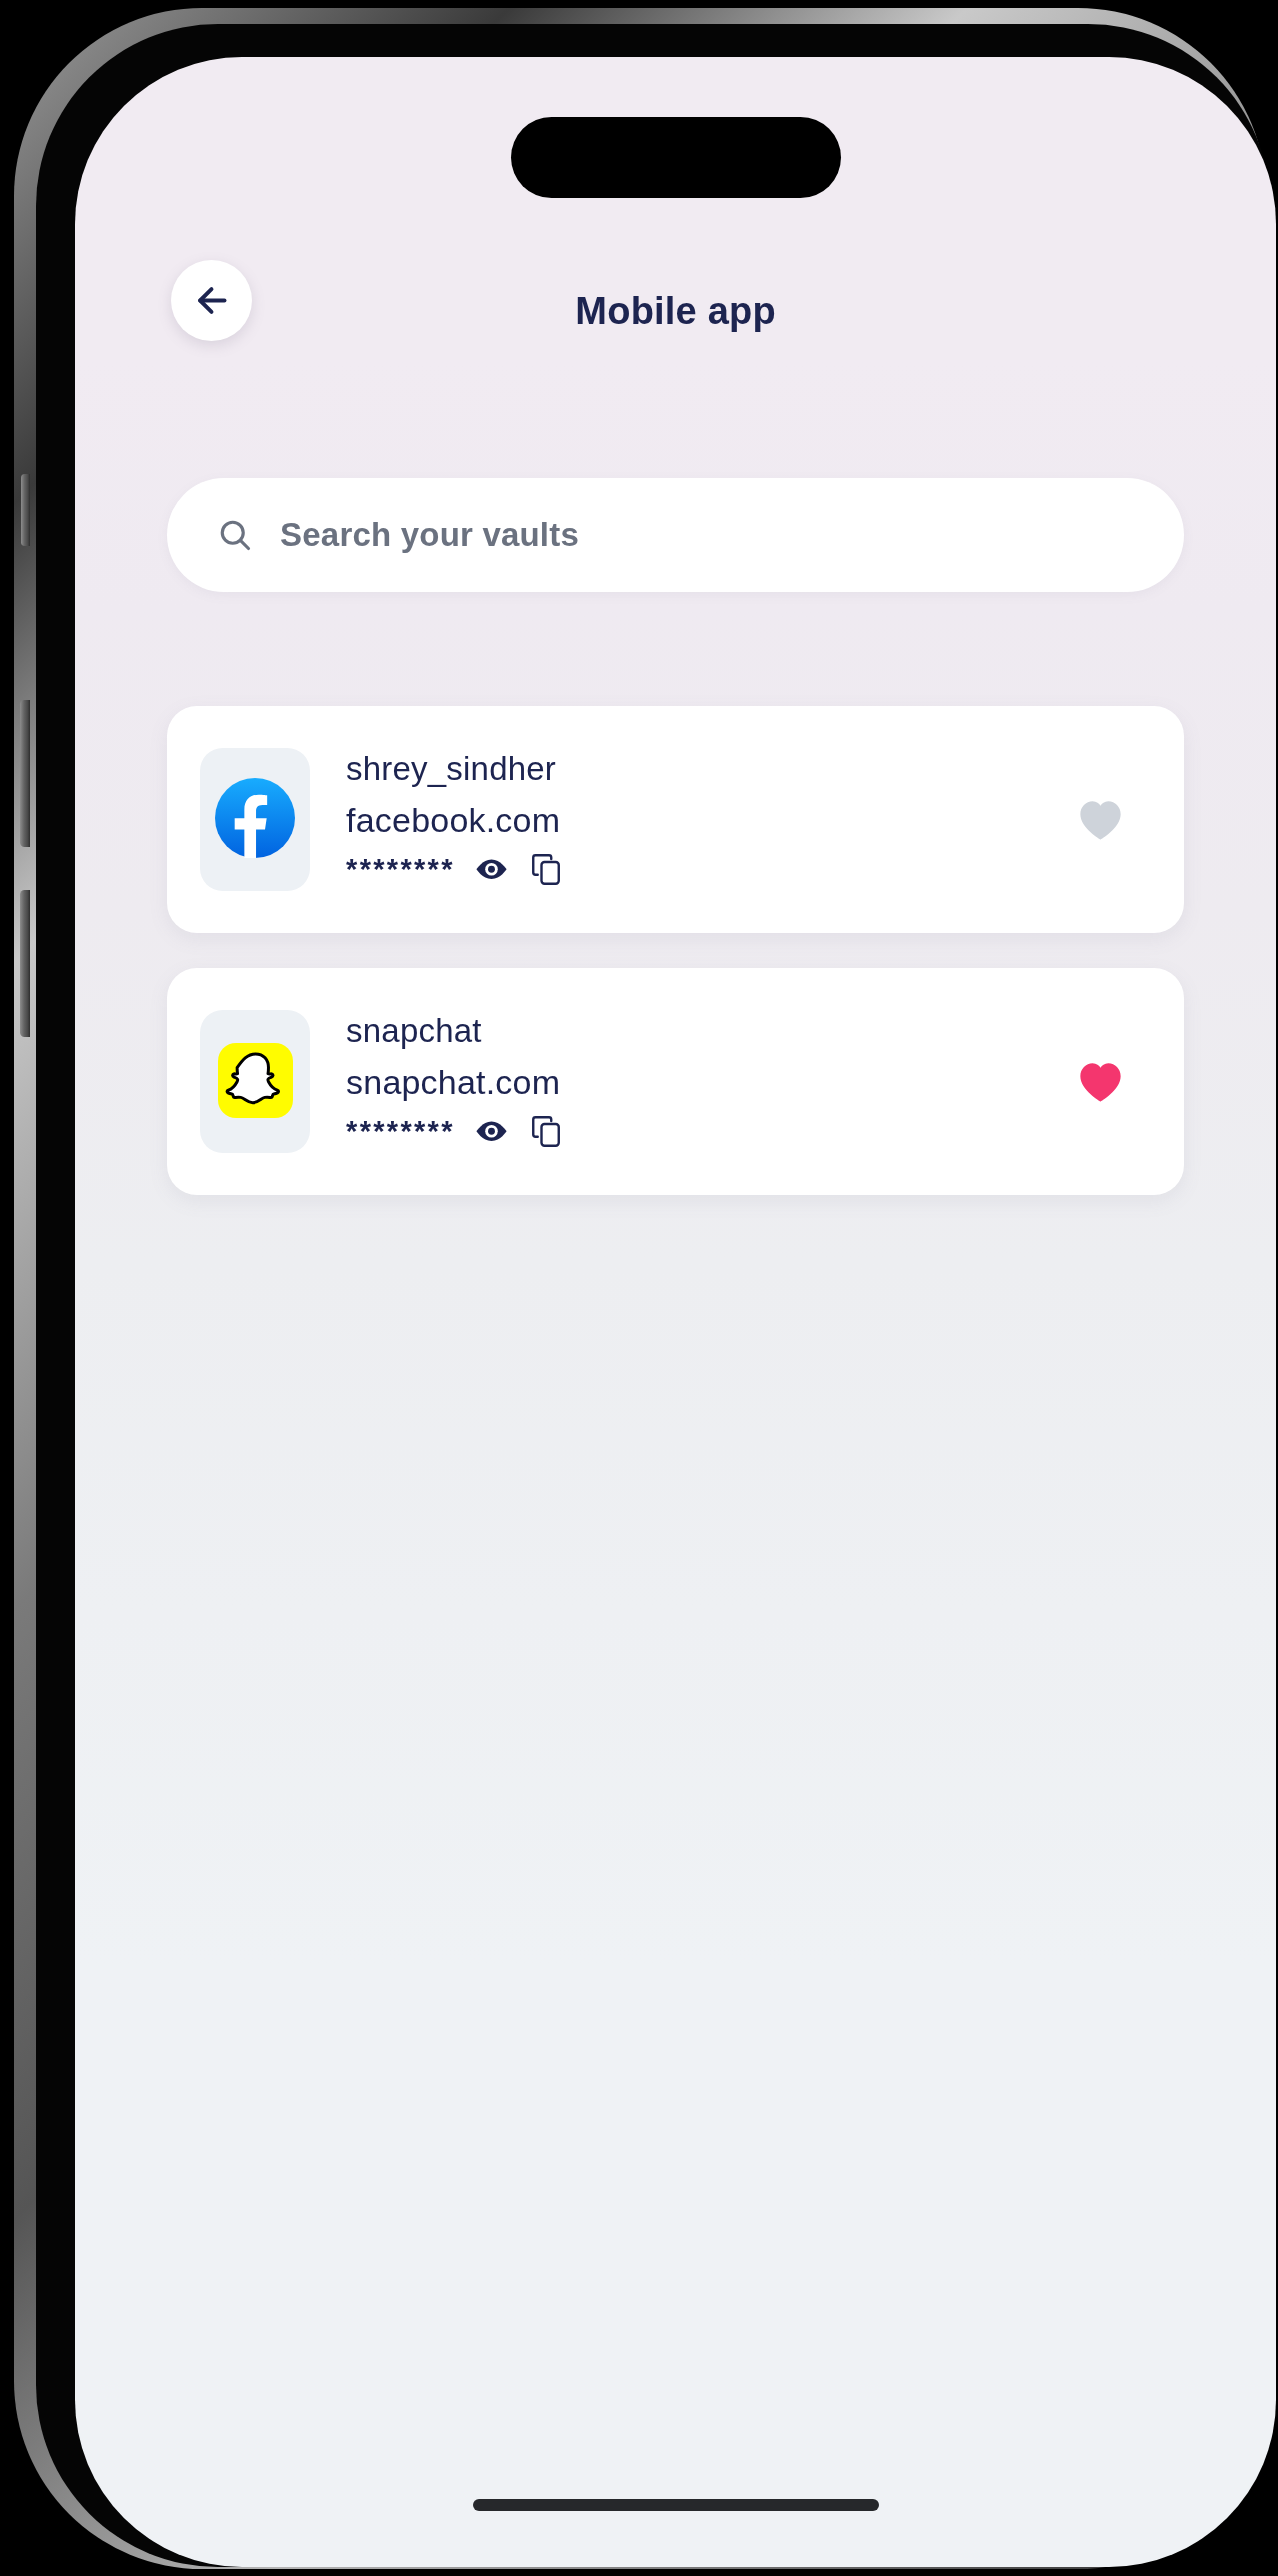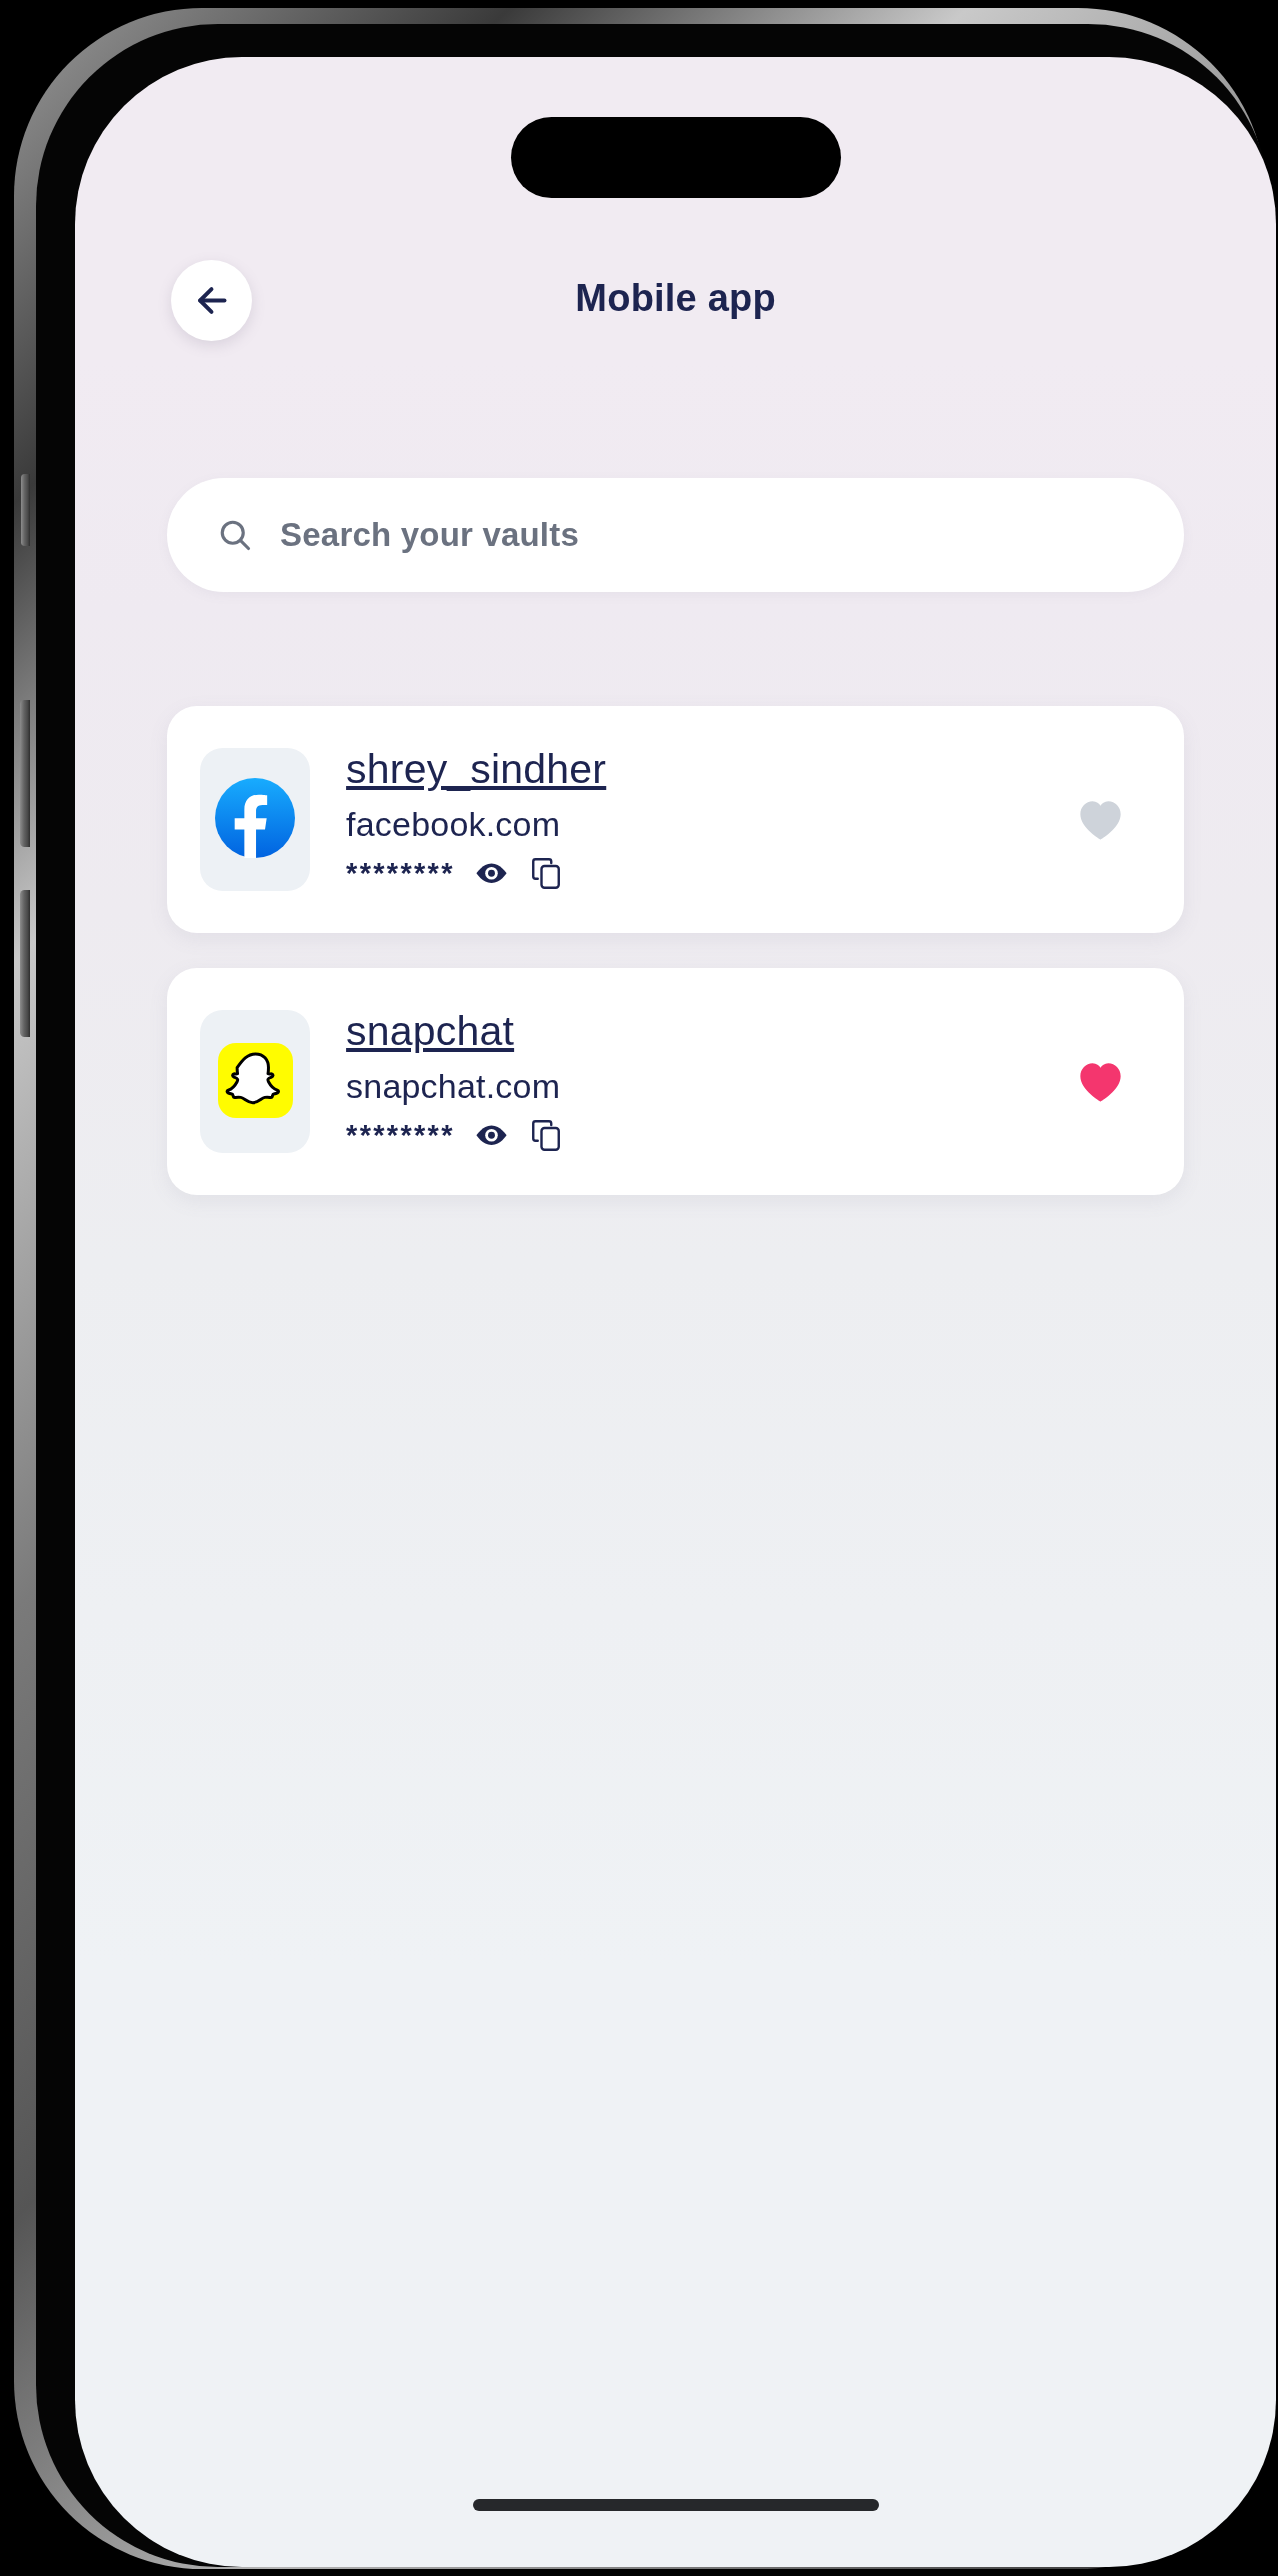--- a/index.html
+++ b/index.html
@@ -108,21 +108,21 @@
     display: flex;
     align-items: center;
     justify-content: center;
     cursor: pointer;
   }
   .back-button svg { width: 39px; height: 39px; display: block; }
 
   .page-title {
     position: absolute;
     left: 0;
-    top: 0;
+    top: 13px;
     width: 1201px;
     height: 98px;
     display: flex;
     align-items: center;
     justify-content: center;
     font-size: 38px;
     font-weight: 700;
     letter-spacing: 0.2px;
     color: #1d2450;
   }
@@ -200,26 +200,25 @@
 
   .vault-body {
     flex: 1 1 auto;
     margin-left: 36px;
     display: flex;
     flex-direction: column;
     justify-content: center;
   }
 
   .vault-username {
-    font-size: 41px;
+    font-size: 33px;
     font-weight: 400;
     color: #1d2450;
     line-height: 1.06;
     letter-spacing: 0.2px;
-    text-decoration: underline;
   }
   .vault-site {
     margin-top: 13.5px;
     font-size: 34px;
     font-weight: 400;
     color: #1d2450;
     letter-spacing: 0.2px;
   }
   .vault-pwrow {
     margin-top: 12px;

